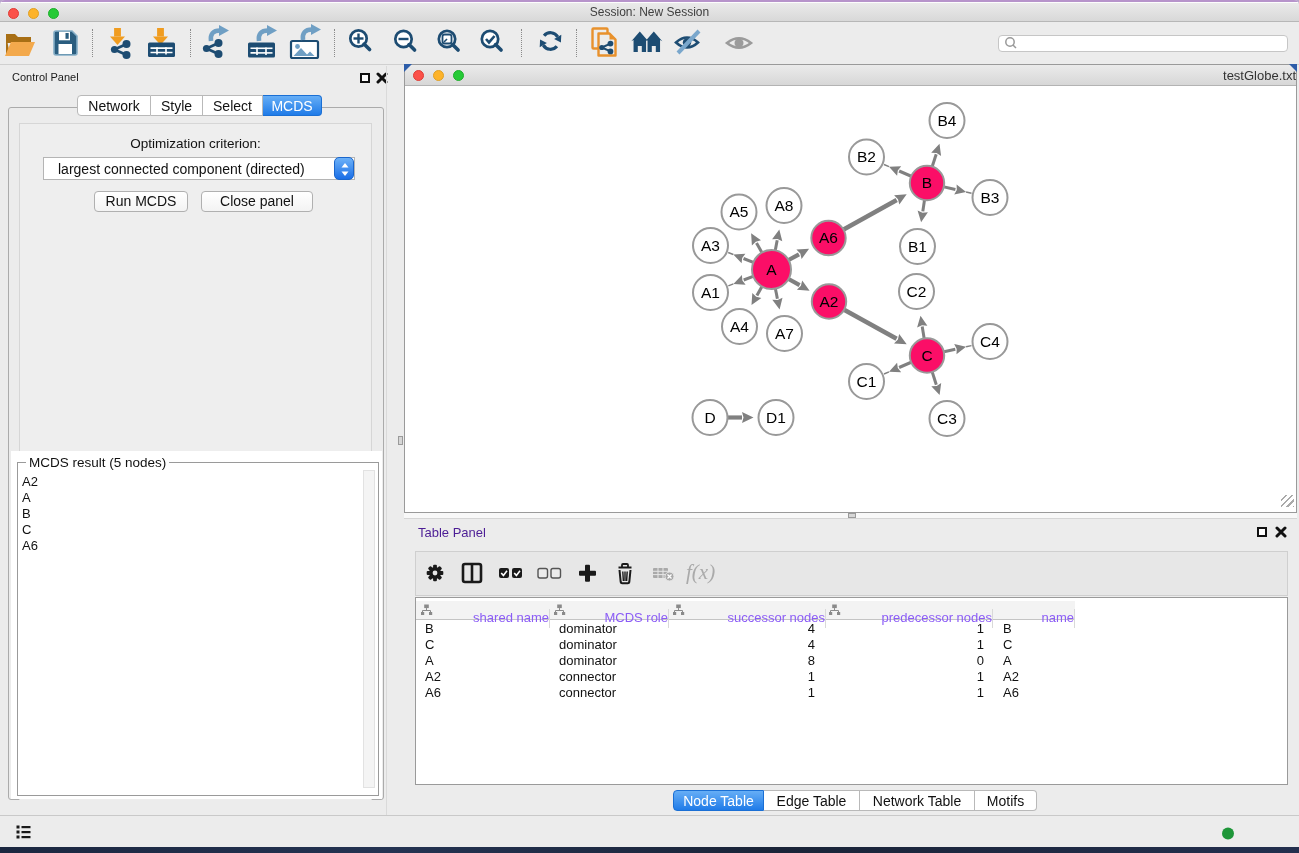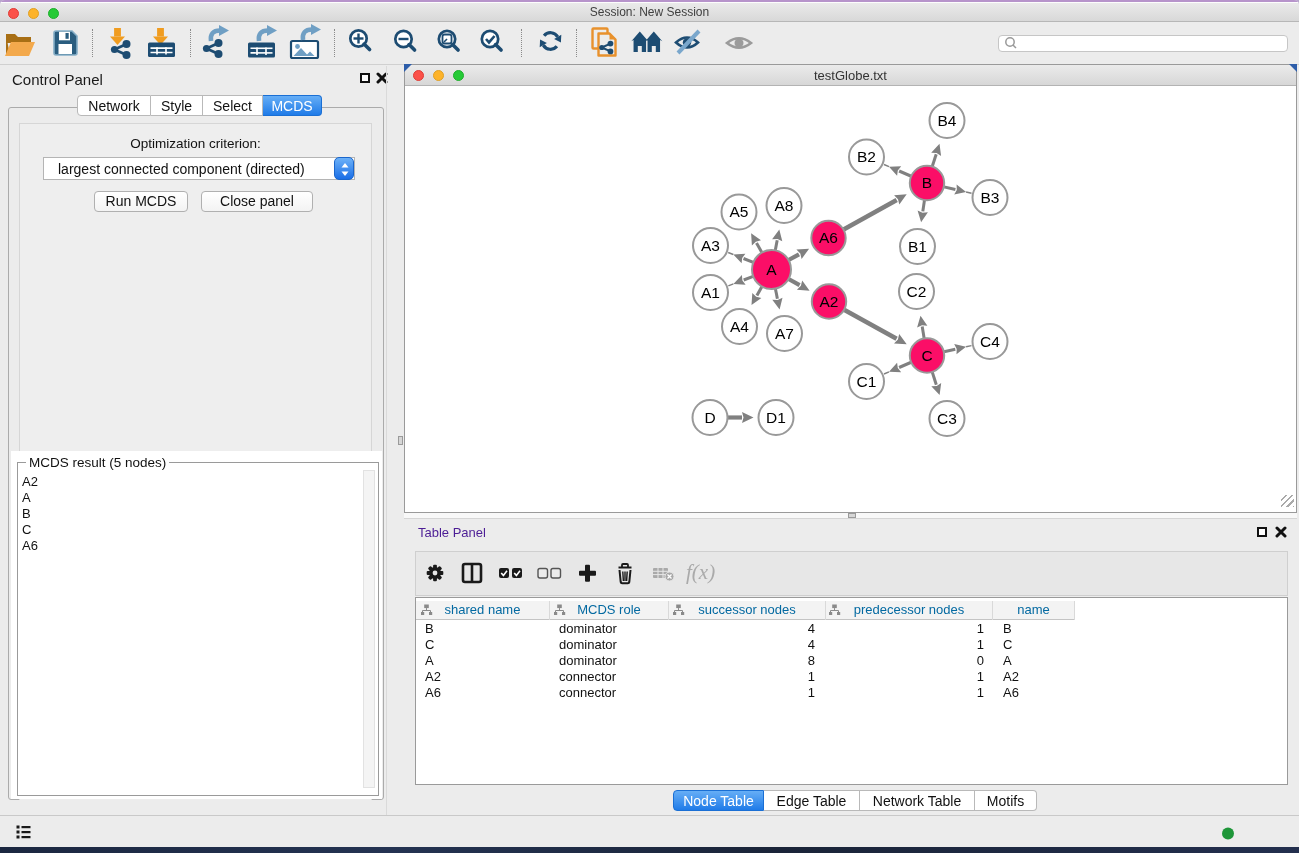--- a/index.html
+++ b/index.html
@@ -19,21 +19,21 @@
   .lg { left:48px; background:#26ca36; border:1px solid #1eaf2c; }
 
   
   #toolbar { position:absolute; left:0; top:22px; width:1299px; height:43px; background:#ececec; border-bottom:1px solid #d0d0d0; }
   .tsep { position:absolute; top:7px; height:28px; width:0; border-left:1px dotted #8a8a8a; }
 
   
   #searchbox { position:absolute; left:998px; top:35px; width:290px; height:17px; background:#fff; border:1px solid #c6c6c6; border-radius:4px; }
 
   
-  #cp-title { position:absolute; left:12px; top:71px; font-size:15px; color:#1a1a1a; }
+  #cp-title { position:absolute; left:12px; top:71px; font-size:11px; color:#1a1a1a; }
   .panicon-sq { position:absolute; width:10px; height:10px; border:2px solid #111; background:#fff; }
 
   #cp-box { position:absolute; left:8px; top:107px; width:376px; height:693px; background:#ececec; border:1px solid #ababab; border-radius:3px; }
   #cp-inner { position:absolute; left:19px; top:123px; width:353px; height:677px; background:#eeeeee; border:1px solid #d6d6d6; border-bottom:none; }
 
   
   .seg { position:absolute; display:flex; font-size:14px; }
   .seg .t { background:#ffffff; border:1px solid #b9b9b9; border-left:none; color:#111;
      display:flex; align-items:center; justify-content:center; }
   .seg .t:first-child { border-left:1px solid #b9b9b9; border-radius:4px 0 0 4px; }
@@ -55,29 +55,29 @@
   #res-list .it { padding-left:3px; height:16px; line-height:16px; }
   #res-list { padding-top:10px; }
   .nub { position:absolute; background:#d6d6d6; border:1px solid #9a9a9a; }
   #gresize { position:absolute; left:1281px; top:495px; width:13px; height:12px;
      background:repeating-linear-gradient(135deg, transparent 0 3px, #aaa 3px 4.5px); }
 
   
   #gwin { position:absolute; left:404px; top:64px; width:893px; height:449px; background:#fff; border:1px solid #9a9a9a; }
   #gbottom { position:absolute; left:404px; top:513px; width:893px; height:6px; background:#f8f8f8; border-bottom:1px solid #d5d5d5; }
   #gtitle { position:absolute; left:0; top:0; width:100%; height:21px; background:linear-gradient(#ebebeb,#d7d7d7); border-bottom:1px solid #b3b3b3; }
-  #gtitle .title { position:absolute; left:0; right:0; top:3px; text-align:center; font-size:13px; color:#333; }
+  #gtitle .title { position:absolute; left:0; right:0; top:3px; text-align:right; font-size:13px; color:#333; }
   .glight { position:absolute; top:5px; width:11px; height:11px; border-radius:50%; }
 
   
   #tp-title { position:absolute; left:418px; top:525px; font-size:13px; color:#4c1d95; }
   #tp-toolbar { position:absolute; left:415px; top:551px; width:873px; height:45px; background:#e7e7e7; border:1px solid #cfcfcf; }
   #tp-table { position:absolute; left:415px; top:597px; width:873px; height:188px; background:#fff; border:1px solid #9a9a9a; font-size:13px; color:#111; }
   #tp-header { position:absolute; left:0; top:3px; height:19px; border-bottom:1px solid #c4c4c4; background:#f3f3f3; }
-  .hcell { position:absolute; top:0; height:19px; border-right:1px solid #d9d9d9; text-align:center; font-size:13px; line-height:18px; color:#0369a1; }
+  .hcell { position:absolute; top:8px; height:19px; border-right:1px solid #d9d9d9; text-align:right; font-size:13px; line-height:18px; color:#8b5cf6; }
   .trow { position:absolute; left:0; height:17px; line-height:16px; }
   .tcell { position:absolute; top:0; }
   #tp-tabs { left:673px; top:790px; height:21px; }
 
   
   #statusline { position:absolute; left:0; top:815px; width:1299px; height:1px; background:#c9c9c9; }
   #status { position:absolute; left:0; top:816px; width:1299px; height:31px; background:#ececec; }
   #sb-left { position:absolute; left:8px; top:4px; width:30px; height:25px; background:#fdfdfd; border:1px solid #b4b4b4; border-radius:2px; }
   #sb-mem { position:absolute; right:10px; top:6px; width:75px; height:23px; background:#f7f7f7; border:1px solid #b4b4b4; font-size:12px; color:#111; }
   #darkstrip { position:absolute; left:0; top:847px; width:1299px; height:6px; background:linear-gradient(90deg,#1b2740,#243352 30%,#1a2438 60%,#232f4e); }

